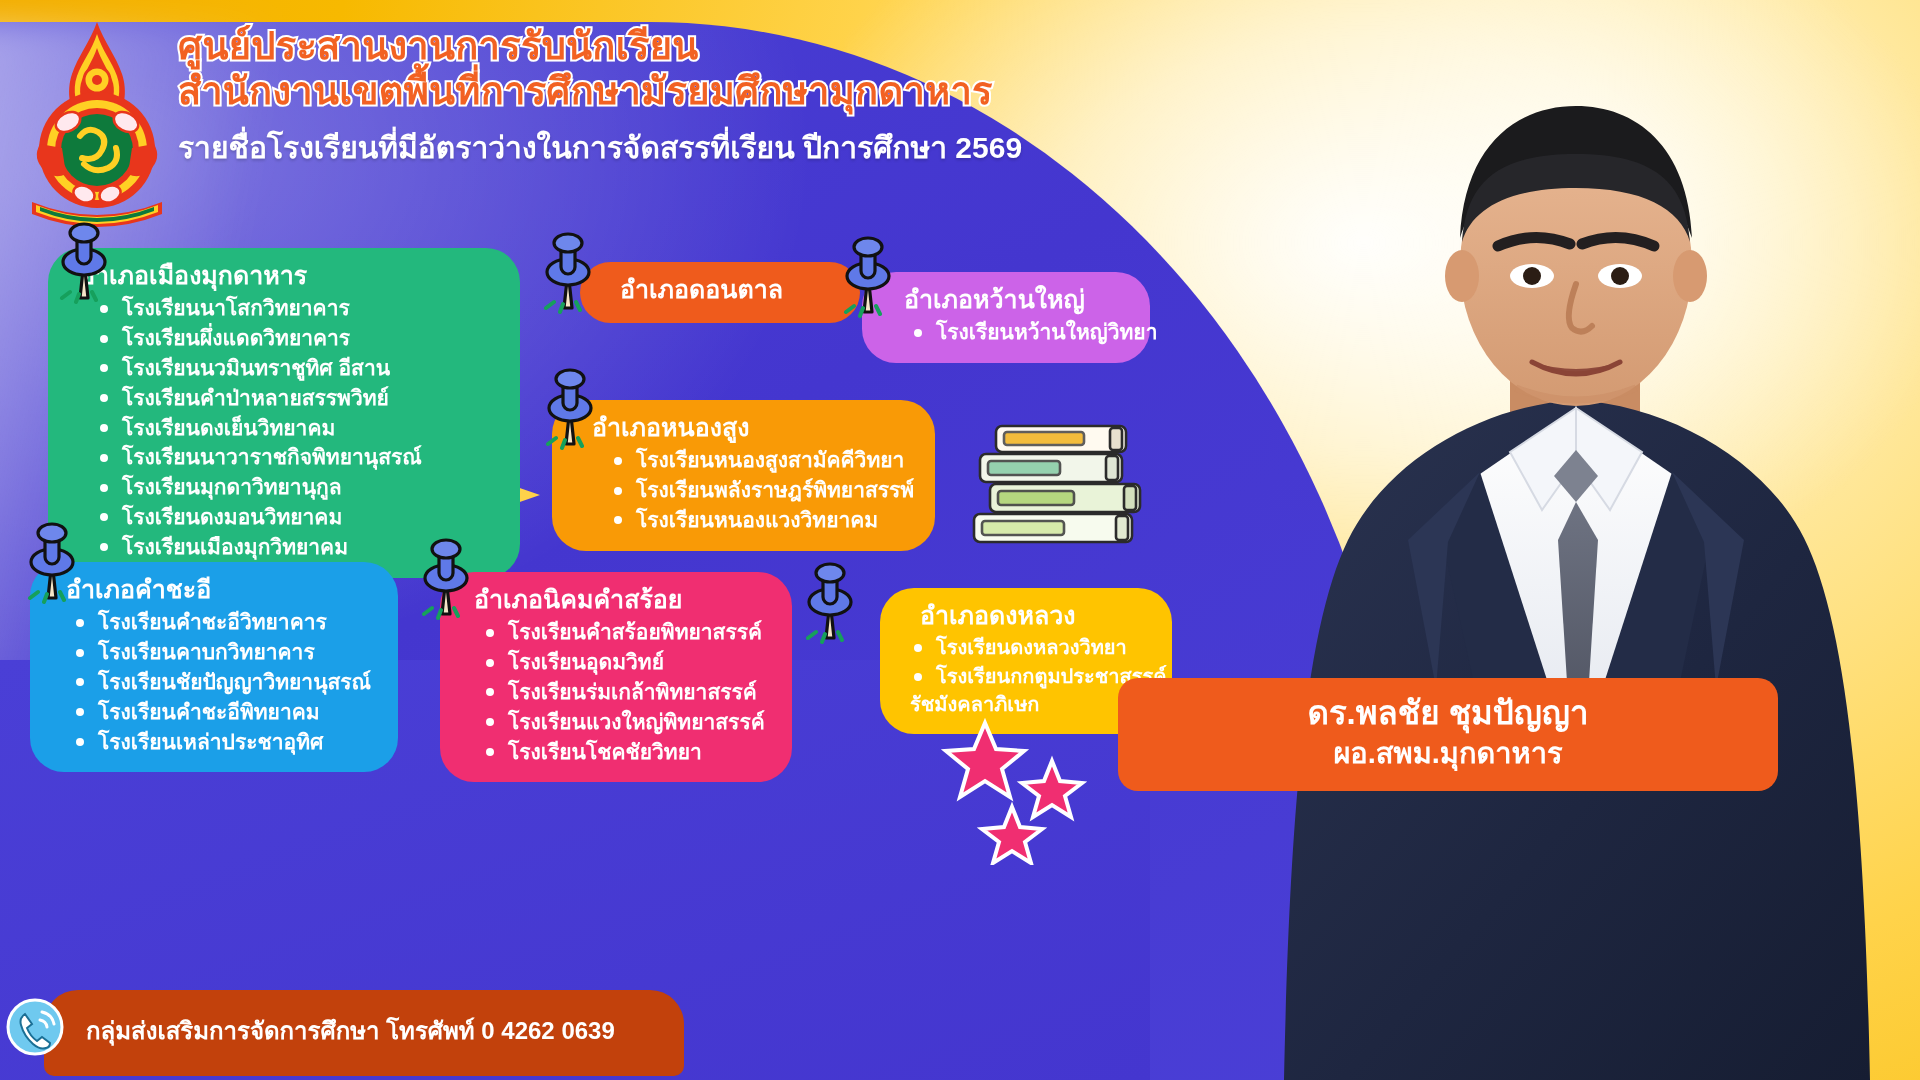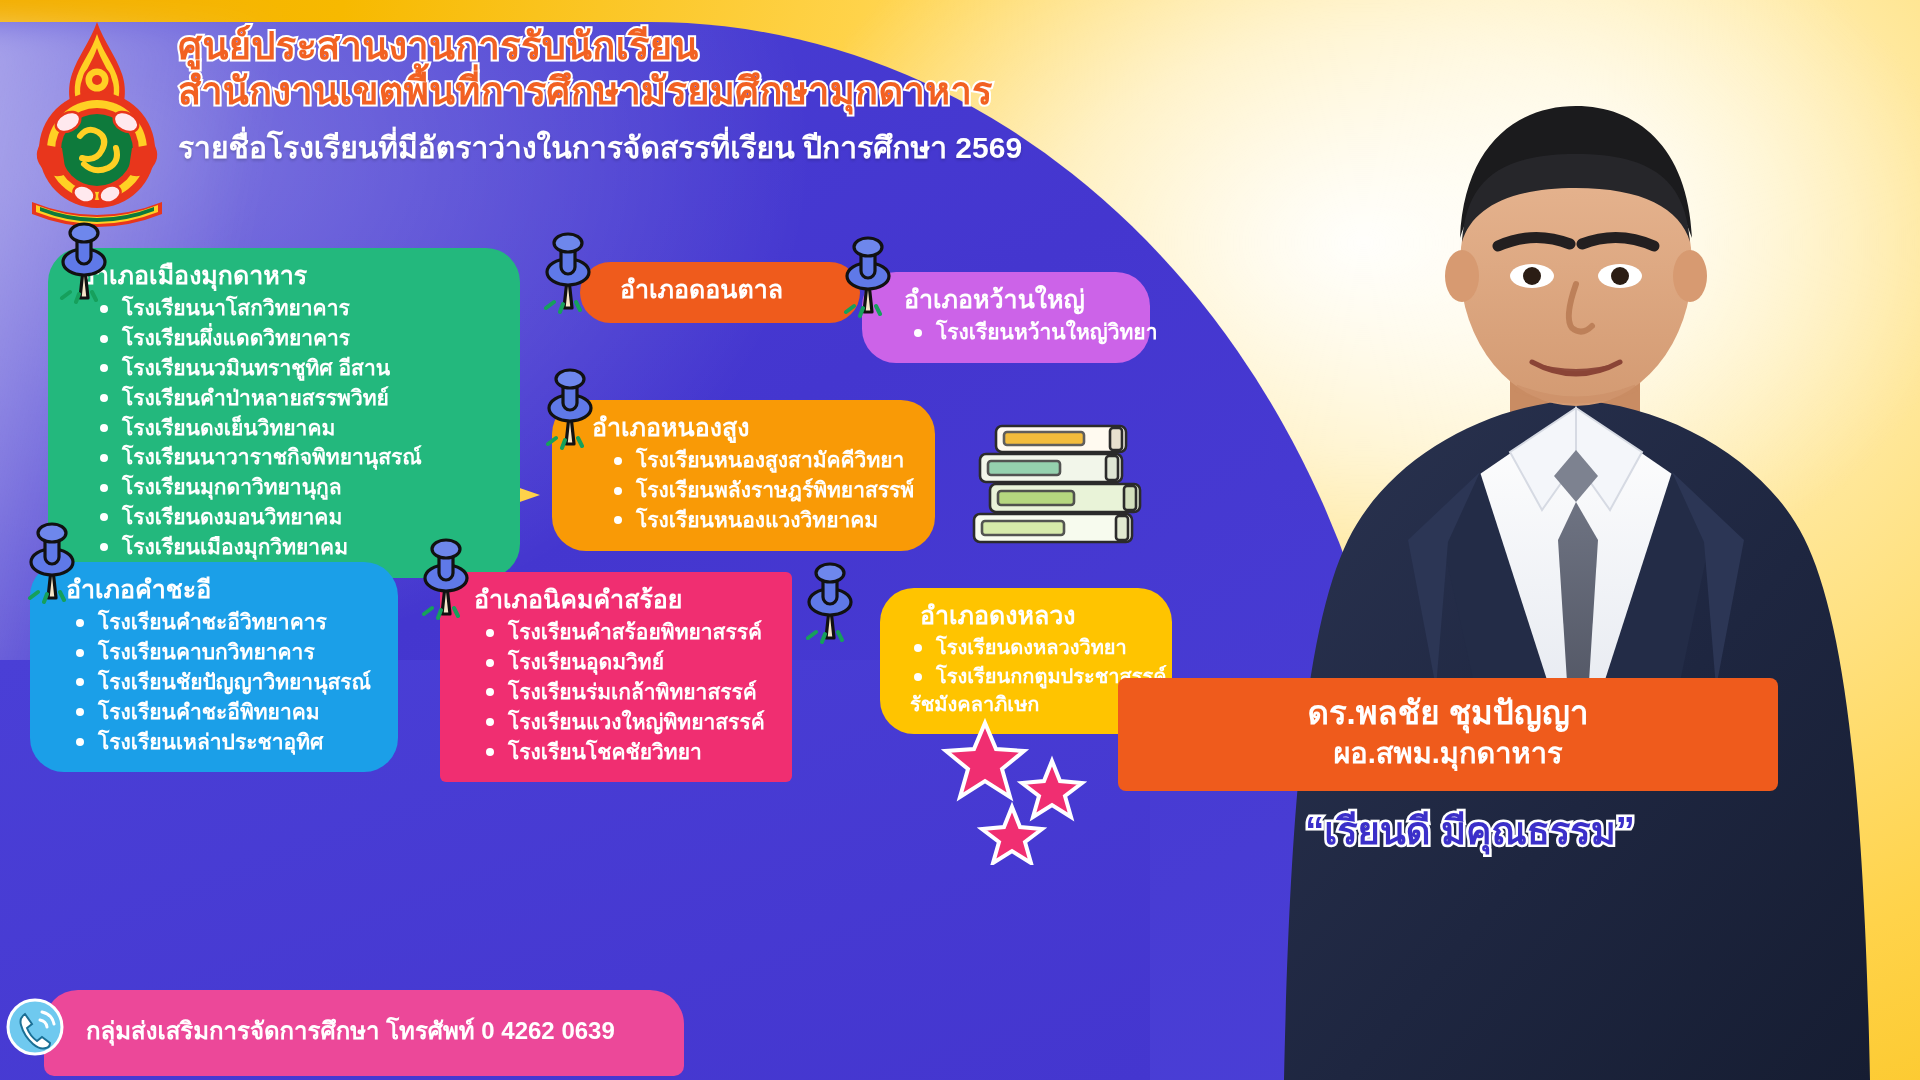--- a/index.html
+++ b/index.html
@@ -87,21 +87,21 @@
     width:8px; height:8px; border-radius:50%; background:#fff;
   }
   .card li.cont{ padding-left:0; }
   .card li.cont::before{ display:none; }
 
   .c-mueang   { left:48px;  top:248px; width:472px; background:#23b87d; }
   .c-dontan   { left:580px; top:262px; width:280px; background:#ef5b1c; }
   .c-wanyai   { left:862px; top:272px; width:288px; background:#cc63e8; }
   .c-nongsung { left:552px; top:400px; width:383px; background:#f99a06; }
   .c-khamchaee{ left:30px;  top:562px; width:368px; background:#1b9fe8; }
-  .c-nikhom   { left:440px; top:572px; width:352px; background:#f02e71;border-radius:6px; }
+  .c-nikhom   { left:440px; top:572px; width:352px; background:#f02e71; }
   .c-dongluang{ left:832px; top:588px; width:292px; background:#ffc400;margin-left:48px; }
 
   .c-dontan h3, .c-nongsung h3 { margin-left:16px; }
   .c-wanyai  h3 { margin-left:18px; }
   .c-khamchaee h3{ margin-left:12px; }
   .c-nikhom  h3 { margin-left:10px; }
   .c-dongluang h3{ margin-left:16px; }
 
   .c-dontan ul  { padding-left:24px; }
   .c-nongsung ul{ padding-left:38px; }
@@ -135,38 +135,38 @@
   
   .portrait{
     position:absolute; right:0; bottom:0; width:760px; height:1080px;
     overflow:hidden;
   }
   .portrait svg{ position:absolute; right:-40px; bottom:0; width:780px; height:1010px; }
 
   
   .nameplate{
     position:absolute; left:1118px; top:678px; width:660px;
-    background:#ef5b1c; border-radius:8px;
+    background:#ef5b1c; border-radius:20px;
     padding:14px 30px 18px 30px; text-align:center;
   }
   .nameplate .n1{ font-size:33px; font-weight:bold; color:#fff; line-height:1.3; white-space:nowrap;}
   .nameplate .n2{ font-size:29px; font-weight:bold; color:#fff; line-height:1.3; white-space:nowrap;}
 
   
   .motto{
     position:absolute; left:1160px; top:800px; width:620px; text-align:center;
     font-size:38px; font-weight:bold; color:#3b2fc9;
     -webkit-text-stroke:5px #ffffff; paint-order: stroke fill;
     white-space:nowrap;
   }
 
   
   .footer-bar{
     position:absolute; left:44px; bottom:4px; width:640px; height:86px;
-    background:#ec4899; border-radius:34px 34px 10px 10px;
+    background:#c2410c; border-radius:34px 34px 10px 10px;
     display:flex; align-items:center; padding-left:42px;
   }
   .footer-bar .txt{
     font-size:24px; font-weight:bold; color:#fff; white-space:nowrap;
     margin-bottom:6px;
   }
   .phone-icon{
     position:absolute; left:6px; bottom:24px; width:58px; height:58px;
   }
   .phone-icon svg{ width:100%; height:100%; display:block; }
@@ -474,21 +474,20 @@
 
       <path d="M336 318 q60 24 120 0" stroke="#c98c63" stroke-width="7" fill="none" opacity=".5"></path>
     </svg>
   </div>
 
   <div class="nameplate">
     <div class="n1">ดร.พลชัย ชุมปัญญา</div>
     <div class="n2">ผอ.สพม.มุกดาหาร</div>
   </div>
 
-  <div class="motto">“เรียนดี มีคุณธรรม”</div>
 
   <div class="footer-bar">
     <div class="txt">กลุ่มส่งเสริมการจัดการศึกษา โทรศัพท์ 0 4262 0639</div>
   </div>
   <div class="phone-icon">
     <svg viewBox="0 0 58 58">
       <circle cx="29" cy="29" r="27" fill="#6fc9ef" stroke="#fff" stroke-width="3"></circle>
       <path d="M19 16 q-6 4 -4 11 q3 11 12 19 q7 6 13 4 q4 -1 4 -5 l-8 -6 l-5 4 q-7 -5 -10 -13 l5 -4Z" fill="#fff" stroke="#1b6f95" stroke-width="2"></path>
       <path d="M36 14 q10 2 12 12" stroke="#fff" stroke-width="3" fill="none" stroke-linecap="round"></path>
       <path d="M34 22 q6 1 7 7" stroke="#fff" stroke-width="3" fill="none" stroke-linecap="round"></path>

